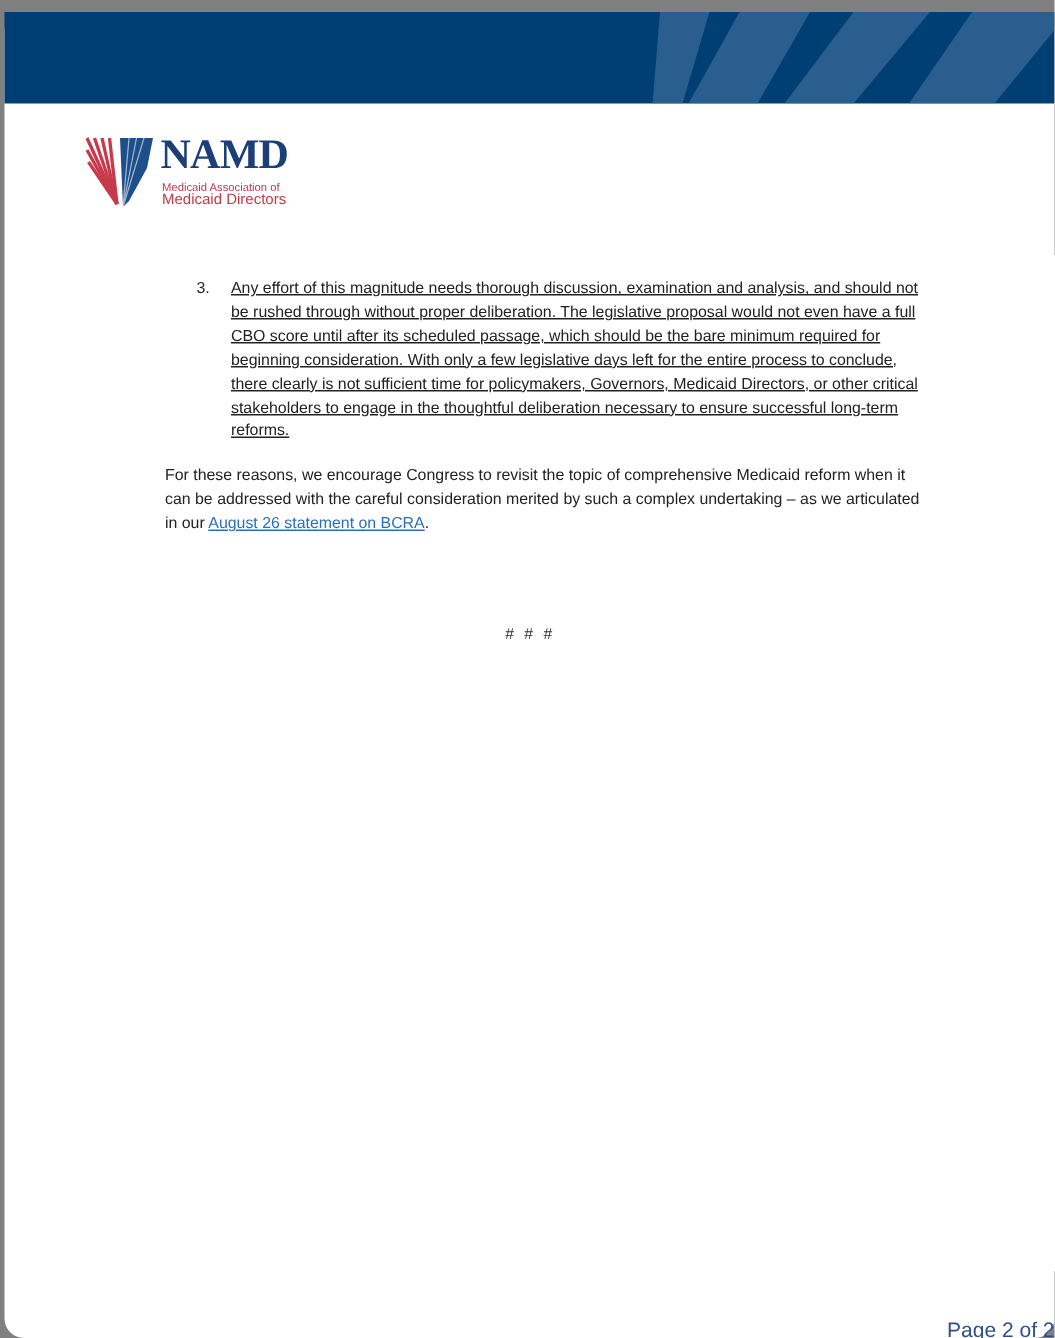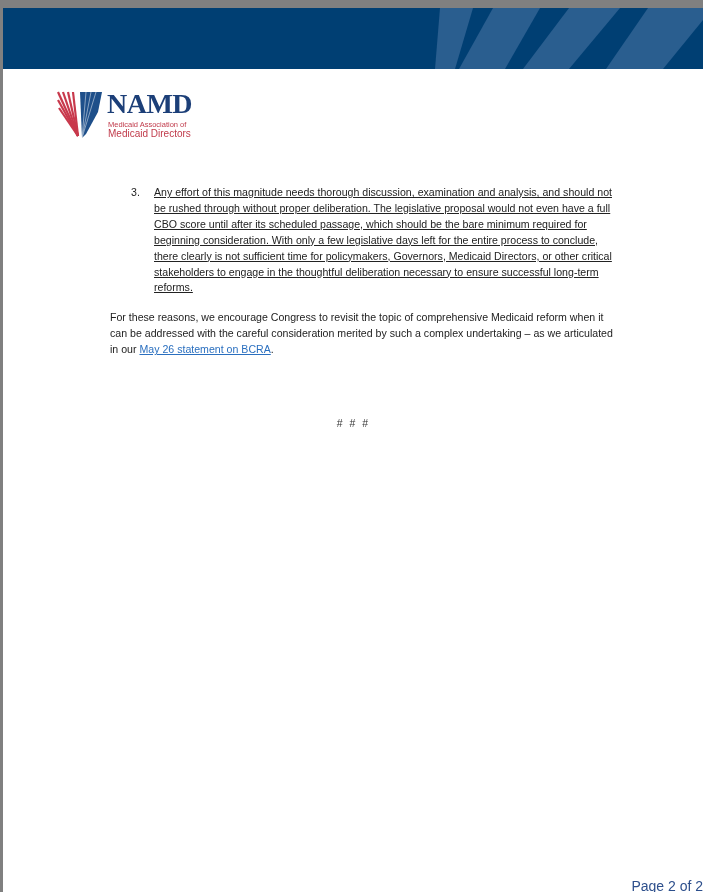--- a/index.html
+++ b/index.html
@@ -5,20 +5,21 @@
   html, body { margin: 0; padding: 0; }
   body {
     width: 703px; height: 892px; overflow: hidden;
     background: #808080;
     font-family: "Liberation Sans", sans-serif;
     position: relative;
   }
   .page {
     position: absolute; left: 3px; top: 8px; right: 0; bottom: 0;
     background: #ffffff;
+    border-radius: 13px;
   }
   .header-band {
     position: absolute; left: 0; top: 0; right: 0; height: 61px;
     background: #003f73; overflow: hidden;
   }
   .header-band svg { position: absolute; left: 0; top: 0; }
   .logo {
     position: absolute; left: 53px; top: 82px; height: 50px; width: 160px;
   }
   .logo svg.shield { position: absolute; left: 0; top: 0; }
@@ -86,19 +87,19 @@
     <div class="namd">NAMD</div>
     <div class="sub1">Medicaid Association of</div>
     <div class="sub2">Medicaid Directors</div>
   </div>
 
   <div class="content">
     <div class="list-item">
       <span class="num">3.</span>
       <span class="text">Any effort of this magnitude needs thorough discussion, examination and analysis, and should not be rushed through without proper deliberation. The legislative proposal would not even have a full CBO score until after its scheduled passage, which should be the bare minimum required for beginning consideration. With only a few legislative days left for the entire process to conclude, there clearly is not sufficient time for policymakers, Governors, Medicaid Directors, or other critical stakeholders to engage in the thoughtful deliberation necessary to ensure successful long-term reforms.</span>
     </div>
-    <p class="para"><span>For these reasons, we encourage Congress to revisit the topic of comprehensive Medicaid reform when it can be addressed with the careful consideration merited by such a complex undertaking – as we articulated in our </span><a href="#">May 26 statement on BCRA</a><span>.</span></p>
+    <p class="para"><span>For these reasons, we encourage Congress to revisit the topic of comprehensive Medicaid reform when it can be addressed with the careful consideration merited by such a complex undertaking – as we articulated in our </span><a href="#">August 26 statement on BCRA</a><span>.</span></p>
   </div>
 
   <div class="hashes"># # #</div>
 
   <div class="footer">Page 2 of 2</div>
 </div>
 
 </body></html>

